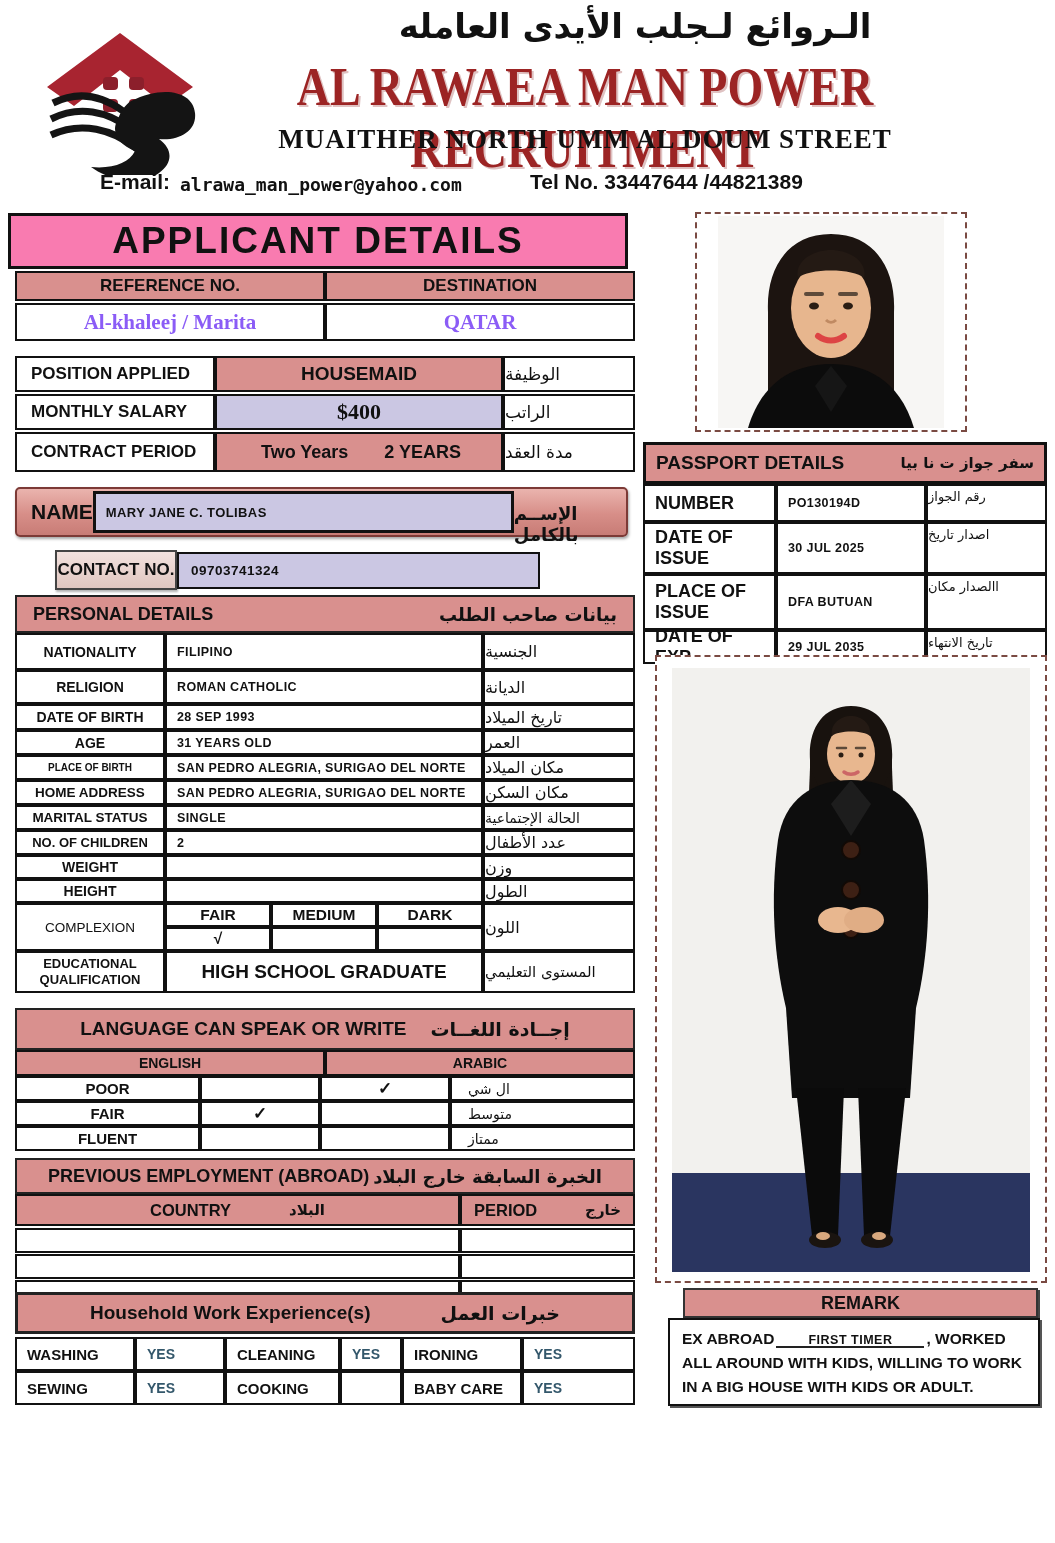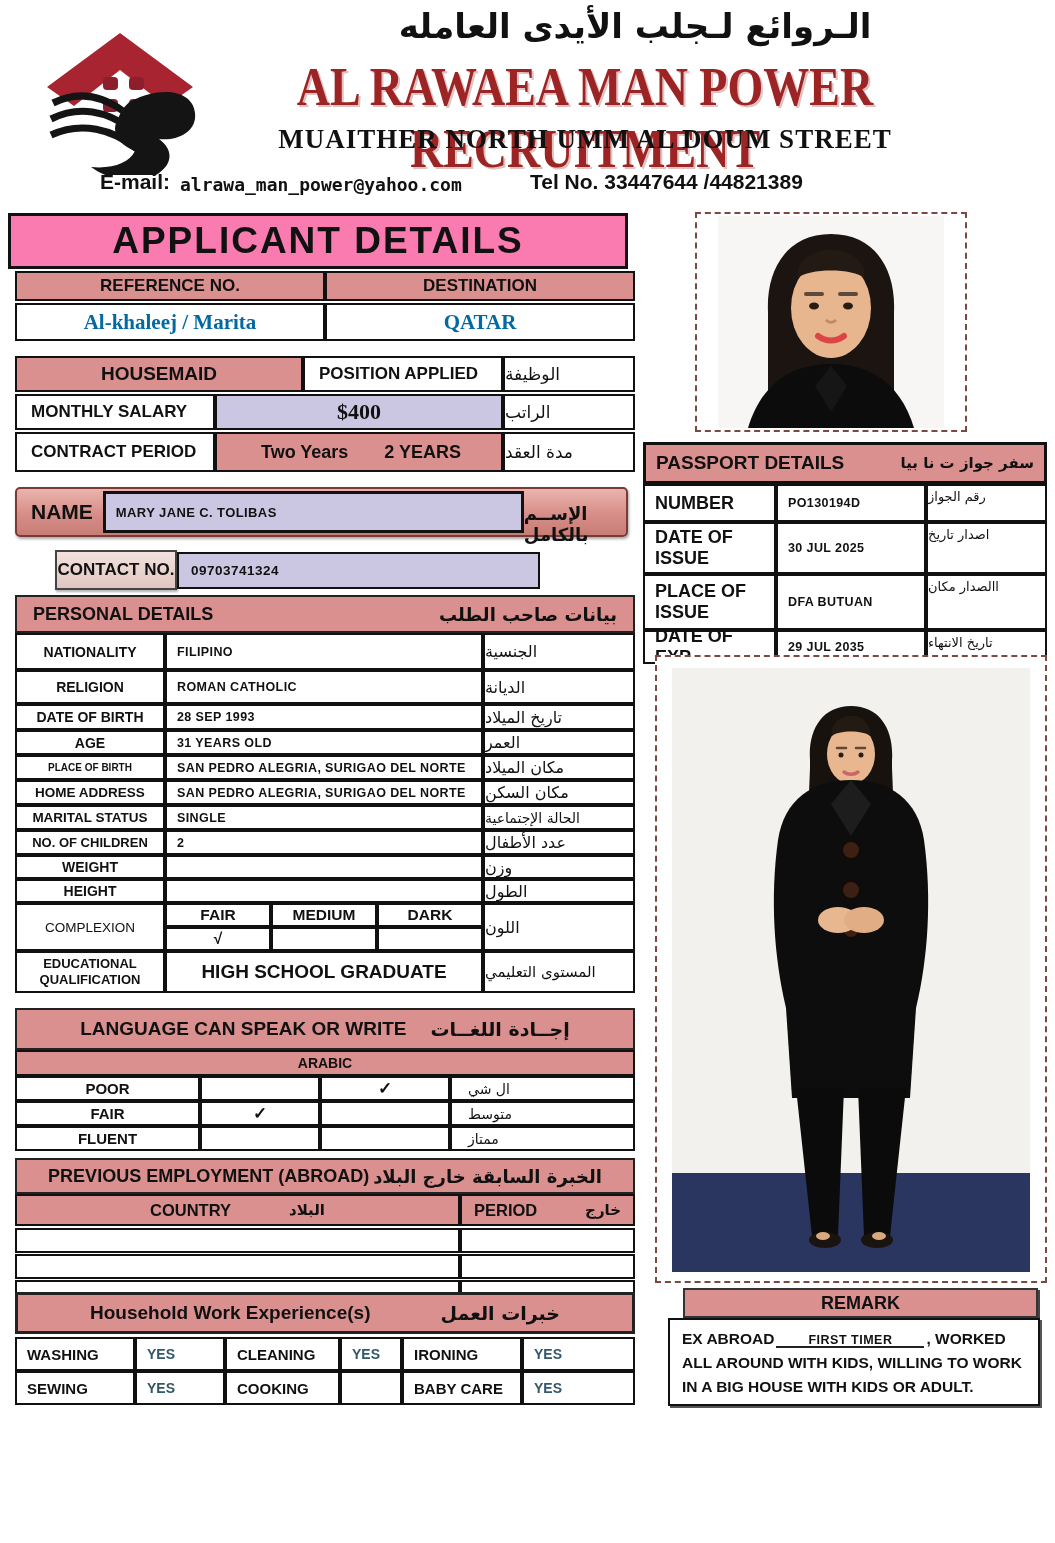--- a/index.html
+++ b/index.html
@@ -20,21 +20,21 @@
   .hdr-email-value { top:174px; left:180px; font-size:18px; font-weight:bold; font-family:"DejaVu Sans Mono",monospace; }
   .hdr-tel     { top:170px; left:530px; font-size:21px; font-weight:bold; }
 
   
   .logo { top:25px; left:35px; width:170px; height:150px; }
 
   
   .cell { box-sizing:border-box; border:2px solid #111; display:flex; align-items:center; }
   .rose { background:#d9908e; }
   .lav  { background:#cbc7e3; }
-  .redtxt { color:#0369a1; }
+  .redtxt { color:#8b5cf6; }
 
   
   .app-title { top:213px; left:8px; width:620px; height:56px; border:3px solid #111; background:#f97bb0;
                display:flex; align-items:center; justify-content:center; font-size:37px; font-weight:bold;
                letter-spacing:2px; }
   .app-hdr-row { top:271px; left:15px; width:620px; height:30px; display:flex; }
   .app-hdr-row > div { flex:1; justify-content:center; font-weight:bold; font-size:17px; }
   .app-val-row { top:303px; left:15px; width:620px; height:38px; display:flex; }
   .app-val-row > div { flex:1; justify-content:center; font-weight:bold; font-size:21px;
                        font-family:"Liberation Serif",serif; }
@@ -44,21 +44,21 @@
   .pos-label { width:200px; background:#fff; font-weight:bold; font-size:17px; padding-left:14px; }
   .pos-value { width:288px; justify-content:center; font-weight:bold; font-size:19px; }
   .pos-value.split { justify-content:space-between; padding:0 40px 0 44px; font-size:18px; }
   .pos-arabic { width:132px; background:#fff; justify-content:flex-end; padding-right:12px; font-size:17px; }
 
   
   .name-bar { top:487px; left:15px; width:613px; height:50px; border:2px solid #7c3a36; border-radius:5px;
               background:linear-gradient(180deg,#eab4ae 0%,#d78e88 55%,#c87c76 100%);
               display:flex; align-items:center; box-shadow:1px 2px 3px rgba(0,0,0,.35); }
   .name-label { font-size:21px; font-weight:bold; margin-left:14px; }
-  .name-input { height:36px; width:405px; margin-left:10px; background:#cbc7e3; border:3px solid #111;
+  .name-input { height:36px; width:405px; background:#cbc7e3; border:3px solid #111;
                 display:flex; align-items:center; padding-left:10px; font-weight:bold; font-size:13px;
                 letter-spacing:.4px; }
   .name-arabic { flex:1; text-align:left; font-size:18px; font-weight:bold;margin-top:24px; }
   .contact-label { top:550px; left:55px; width:122px; height:40px; border:2px solid #444;
                    background:linear-gradient(180deg,#f3e2de,#e0c6c0); justify-content:center;
                    font-weight:bold; font-size:17px; display:flex; align-items:center;
                    box-shadow:1px 2px 2px rgba(0,0,0,.3); }
   .contact-input { top:552px; left:177px; width:363px; height:37px; background:#cbc7e3; border:2px solid #111;
                    display:flex; align-items:center; padding-left:12px; font-weight:bold; font-size:13.5px;
                    letter-spacing:.5px; }
@@ -170,22 +170,22 @@
   <div class="abs app-hdr-row">
     <div class="cell rose">REFERENCE NO.</div>
     <div class="cell rose">DESTINATION</div>
   </div>
   <div class="abs app-val-row">
     <div class="cell redtxt">Al-khaleej / Marita</div>
     <div class="cell redtxt">QATAR</div>
   </div>
 
   <div class="abs pos-row" style="top:356px">
+    <div class="cell pos-label">POSITION APPLIED</div>
     <div class="cell pos-value rose">HOUSEMAID</div>
-    <div class="cell pos-label">POSITION APPLIED</div>
     <div class="cell pos-arabic ar">الوظيفة</div>
   </div>
   <div class="abs pos-row" style="top:394px">
     <div class="cell pos-label">MONTHLY SALARY</div>
     <div class="cell pos-value lav" style="font-family:'Liberation Serif',serif;font-size:22px">$400</div>
     <div class="cell pos-arabic ar">الراتب</div>
   </div>
   <div class="abs pos-row" style="top:432px;height:40px">
     <div class="cell pos-label">CONTRACT PERIOD</div>
     <div class="cell pos-value split rose">
@@ -280,20 +280,21 @@
       <div class="cell edu-value">HIGH SCHOOL GRADUATE</div>
       <div class="cell edu-ar ar">المستوى التعليمي</div>
     </div>
   </div>
 
   <div class="abs lang-title">
     <span>LANGUAGE CAN SPEAK OR WRITE</span>
     <span class="ar">إجــادة اللغــات</span>
   </div>
   <div class="abs lang-sub">
+    <div class="cell rose">ENGLISH</div>
     <div class="cell rose">ARABIC</div>
   </div>
   <div class="abs lang-rows">
     <div class="lrow">
       <div class="cell l1">POOR</div>
       <div class="cell l2"></div>
       <div class="cell l3">✓</div>
       <div class="cell l4 ar">ال شي</div>
     </div>
     <div class="lrow">

